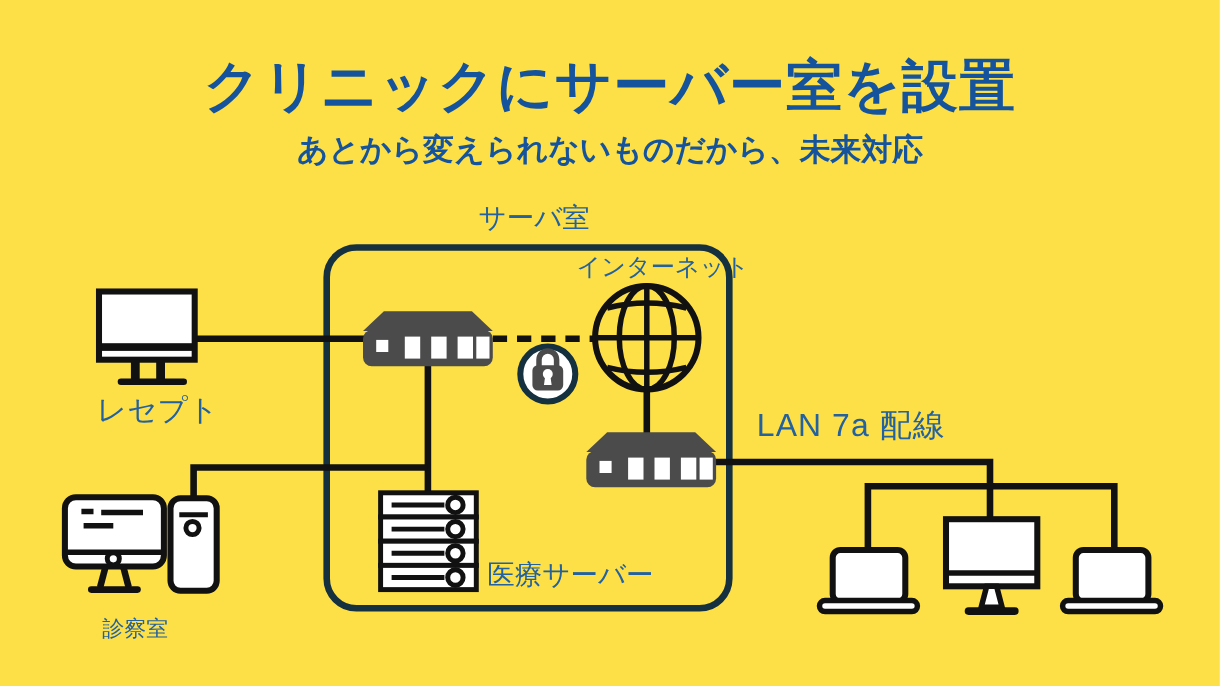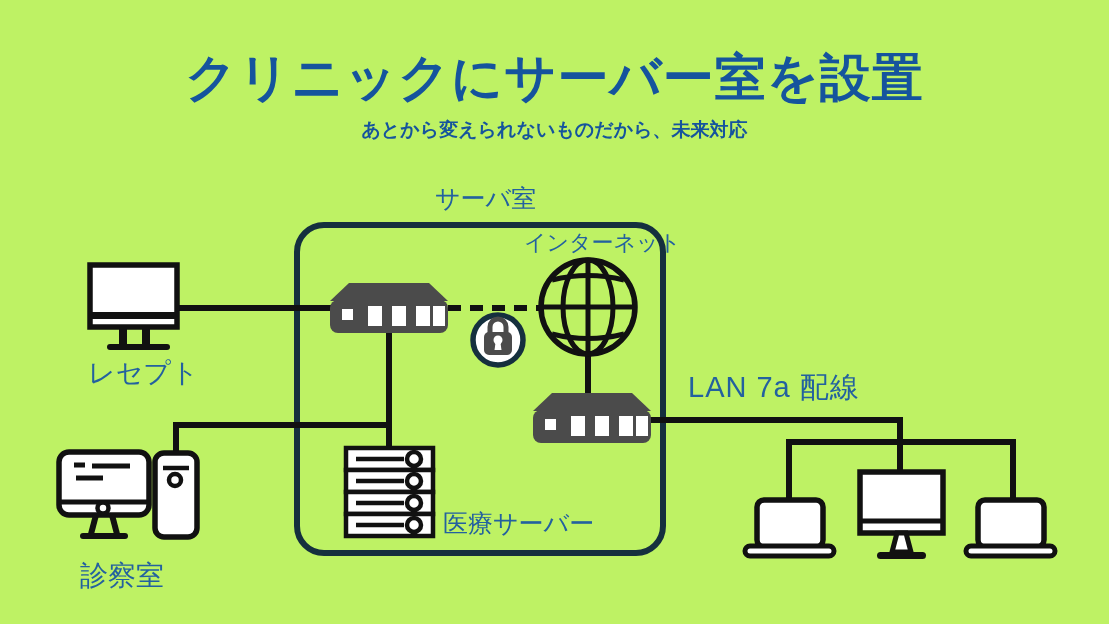--- a/index.html
+++ b/index.html
@@ -1,36 +1,36 @@
 <!DOCTYPE html>
 <html><head>
 <meta charset="utf-8">
 <style>
   html,body{margin:0;padding:0;background:#ffffff;}
   .stage{
-    position:relative;width:1109px;height:624px;background:#bef264;overflow:hidden;
+    position:relative;width:1109px;height:624px;background:#fde047;overflow:hidden;
     font-family:"Liberation Sans", sans-serif;
   }
   .title{
     position:absolute;left:0;right:0;top:44px;text-align:center;
     font-size:51px;font-weight:bold;color:#15549d;letter-spacing:1px;white-space:nowrap;
   }
   .subtitle{
     position:absolute;left:0;right:0;top:117px;text-align:center;
-    font-size:19px;font-weight:bold;color:#15549d;letter-spacing:0px;white-space:nowrap;
+    font-size:28px;font-weight:bold;color:#15549d;letter-spacing:0px;white-space:nowrap;
   }
   .lbl{
     position:absolute;color:#23619f;font-weight:normal;white-space:nowrap;line-height:1;
   }
   .lbl-server-room{left:435px;top:186px;font-size:25px;}
   .lbl-internet{left:524px;top:232px;font-size:22px;}
   .lbl-recept{left:88px;top:360px;font-size:27px;}
   .lbl-medical{left:443px;top:511px;font-size:25px;}
   .lbl-lan{left:688px;top:373px;font-size:29px;letter-spacing:1px;text-align:right;}
-  .lbl-exam{left:80px;top:562px;font-size:28px;}
+  .lbl-exam{left:93px;top:562px;font-size:20px;}
   .lbl-nursery{left:843px;top:564px;font-size:26px;}
   svg.diagram{position:absolute;left:0;top:0;}
 </style>
 </head>
 <body>
 
 <div class="stage">
 
   <div class="title">クリニックにサーバー室を設置</div>
   <div class="subtitle">あとから変えられないものだから、未来対応</div>

